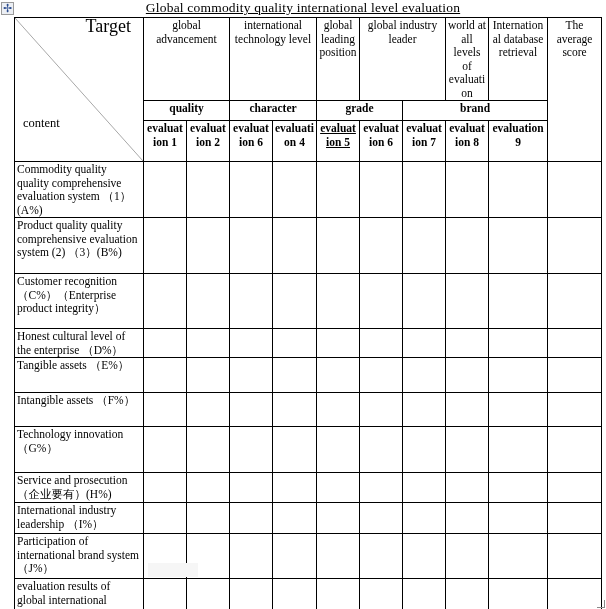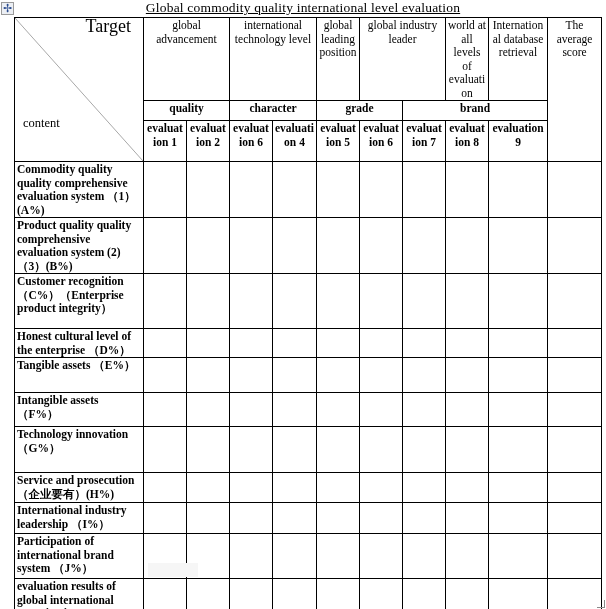--- a/index.html
+++ b/index.html
@@ -39,21 +39,21 @@
   .avg{ }
   .cat{
     text-align:center;font-weight:bold;font-size:13px;line-height:16px;
     vertical-align:middle;padding:0;
   }
   .evh{
     font-weight:bold;font-size:11px;line-height:12.5px;
     text-align:center;vertical-align:top;padding:1px 1px 0 2px;
   }
   .rowlabel{
-    font-weight:bold;font-size:10.5px;line-height:13.2px;
+    font-weight:normal;font-size:10.5px;line-height:13.2px;
     text-align:left;vertical-align:top;padding:2px 2px 0 3px;
   }
   .corner{position:relative;padding:0;}
   .corner .diag{position:absolute;left:0;top:0;width:100%;height:100%;}
   .corner .tgt{
     position:absolute;right:12px;top:1px;font-size:18px;line-height:15px;
   }
   .corner .cnt{
     position:absolute;left:8px;bottom:30px;font-size:12.5px;line-height:15px;
   }
@@ -110,21 +110,21 @@
         <td class="cat" colspan="2" style="height: 18px;">quality</td>
         <td class="cat" colspan="2" style="height: 18px;">character</td>
         <td class="cat" colspan="2" style="height: 18px;">grade</td>
         <td class="cat" colspan="3" style="height: 18px;">brand</td>
       </tr>
       <tr>
         <td class="evh" style="height: 39px;">evaluation 1</td>
         <td class="evh" style="height: 39px;">evaluation 2</td>
         <td class="evh" style="height: 39px;">evaluation 6</td>
         <td class="evh" style="height: 39px;">evaluation 4</td>
-        <td class="evh" style="height: 39px;">evaluation 5</td>
+        <td class="evh" style="height: 39px; text-decoration: underline;">evaluation 5</td>
         <td class="evh" style="height: 39px;">evaluation 6</td>
         <td class="evh" style="height: 39px; margin-left: 8px;">evaluation 7</td>
         <td class="evh" style="height: 39px;">evaluation 8</td>
         <td class="evh" style="height: 39px;">evaluation 9</td>
       </tr>
       <tr>
         <td class="rowlabel" style="height: 53px;">Commodity quality quality comprehensive evaluation system （1）(A%)</td>
         <td></td>
         <td></td>
         <td></td>

